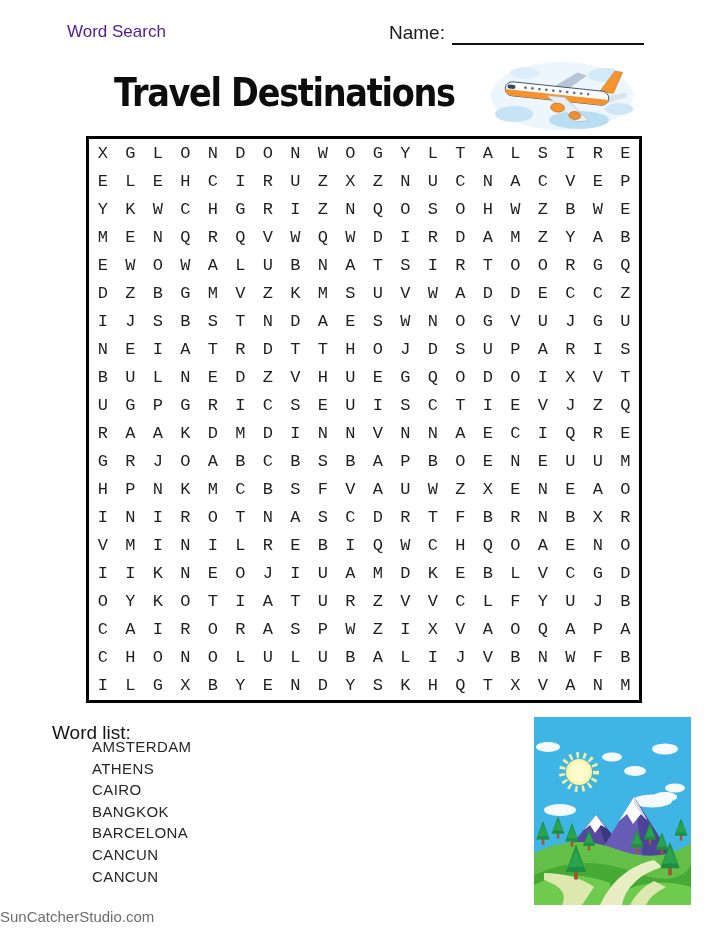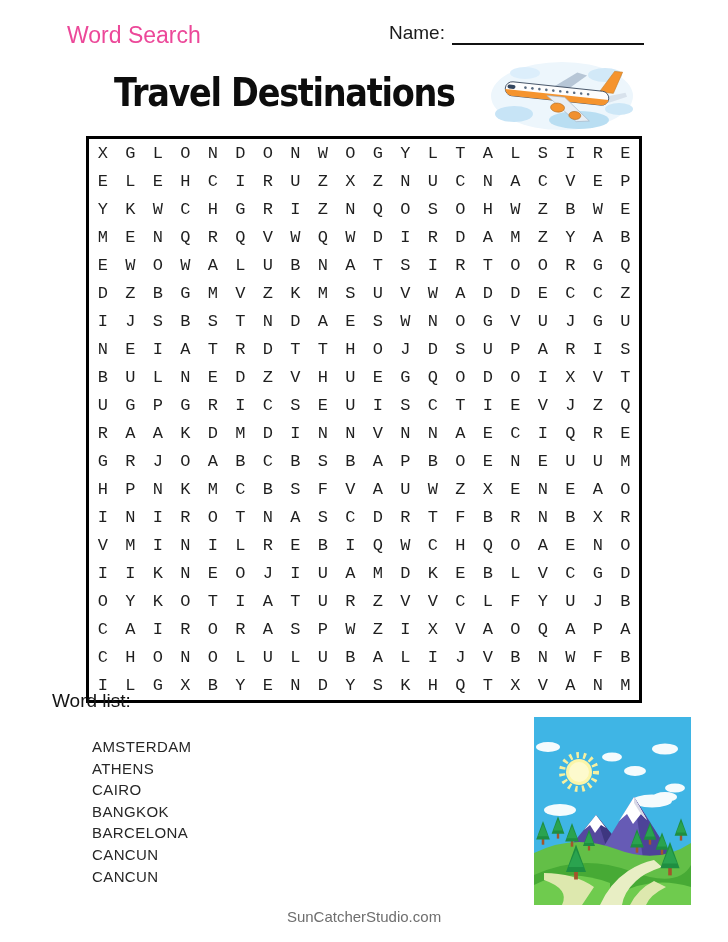--- a/index.html
+++ b/index.html
@@ -2,21 +2,21 @@
 <html><head>
 <meta charset="utf-8">
 <style>
   html,body{margin:0;padding:0;}
   body{
     width:728px;height:942px;position:relative;background:#ffffff;
     font-family:"Liberation Sans",sans-serif;color:#1b1b1b;overflow:hidden;
   }
   .abs{position:absolute;}
   
-  .kicker{left:67px;top:22px;font-size:23px;color:#ec4899;}
+  .kicker{left:67px;top:22px;font-size:17px;color:#4c1d95;}
   .name-row{left:389px;top:22px;display:flex;}
   .name-label{font-size:19px;}
   .name-line{display:inline-block;width:192px;height:21px;border-bottom:2px solid #111;margin-left:7px;}
   
   .title{
     left:114px;top:70px;font-family:"DejaVu Sans",sans-serif;font-weight:bold;
     font-size:39px;letter-spacing:-1.5px;color:#0d0d0d;white-space:nowrap;
     transform:scaleX(.86);transform-origin:left center;
   }
   .plane-wrap{left:487px;top:57px;width:150px;height:77px;}
@@ -24,31 +24,31 @@
   .grid-box{
     left:86px;top:136px;width:556px;height:567px;box-sizing:border-box;
     border:3px solid #000;background:#fff;
     display:grid;grid-template-columns:repeat(20,1fr);grid-auto-rows:1fr;
   }
   .cell{
     display:flex;align-items:center;justify-content:center;
     font-family:"Liberation Mono",monospace;font-size:17px;color:#1f1f1f;line-height:1;
   }
   
-  .wl-heading{left:52px;top:690px;font-size:19px;color:#141414;}
+  .wl-heading{left:52px;top:722px;font-size:19px;color:#141414;}
   .wl-cols{left:68px;top:736px;display:flex;margin-left:24px;}
   .wcol{font-size:15px;letter-spacing:.4px;color:#272727;}
   .wcol .word{line-height:21.6px;white-space:nowrap;}
   .wcol:nth-child(1){width:125px;}
   .wcol:nth-child(2){width:120px;}
   .wcol:nth-child(3){width:115px;}
   
   .scene-wrap{left:534px;top:717px;width:157px;height:188px;}
   
-  .footer{left:0;top:908px;width:728px;text-align:center;font-size:15px;color:#6e6e6e;}
+  .footer{left:0;top:908px;width:728px;text-align:left;font-size:15px;color:#6e6e6e;}
 </style>
 </head>
 <body>
 
 <div class="abs kicker">Word Search</div>
 <div class="abs name-row">
   <span class="name-label">Name:</span>
   <span class="name-line"></span>
 </div>
 

